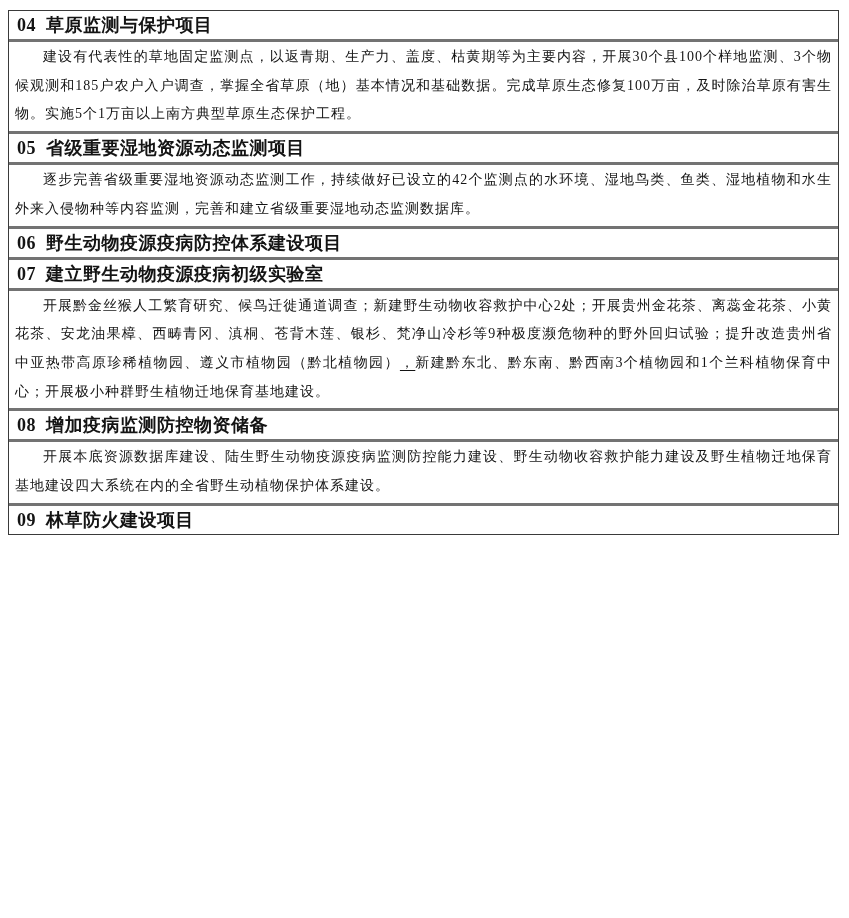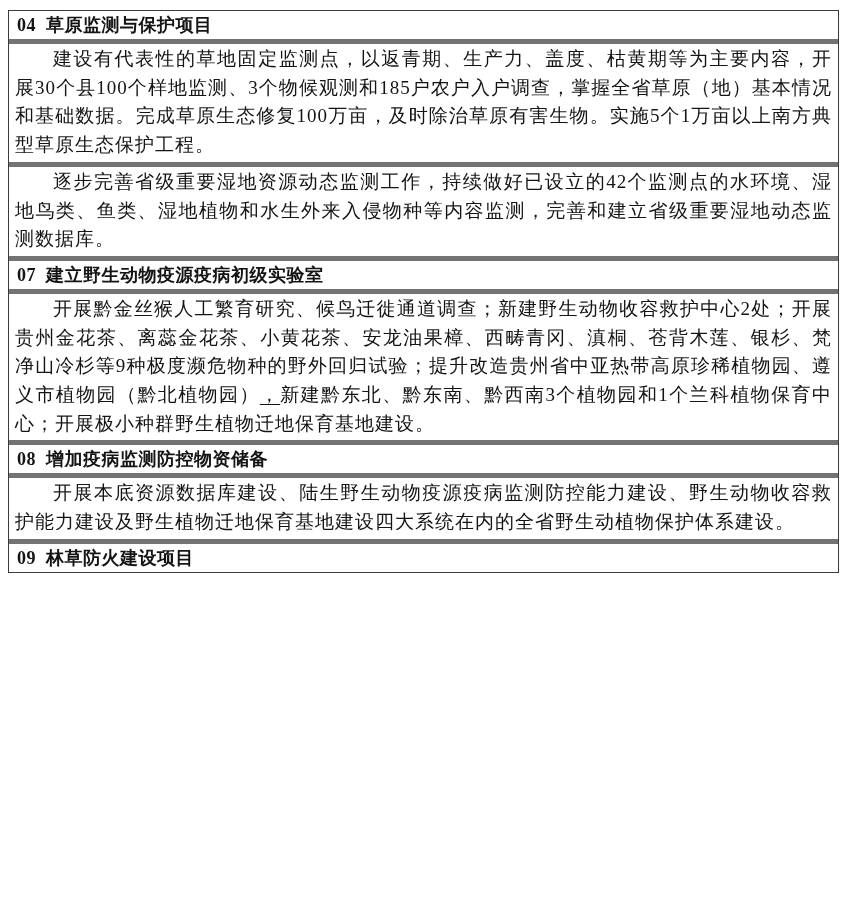--- a/index.html
+++ b/index.html
@@ -15,41 +15,41 @@
   .doc-table {
     position: absolute;
     left: 8px;
     top: 10px;
     width: 831px;
     border: 1px solid #3a3a3a;
     background: #ffffff;
     box-sizing: border-box;
   }
   .row {
-    border-bottom: 5px solid #737373;
+    border-bottom: 3px solid #737373;
     box-sizing: border-box;
   }
   .row:last-child {
     border-bottom: none;
   }
   .header-row {
     font-weight: bold;
     font-size: 18px;
     line-height: 20px;
     padding: 4px 8px 4px 8px;
     letter-spacing: 0.5px;
     white-space: nowrap;
     overflow: hidden;
   }
   .header-row .sec-num {
     margin-right: 10px;
     font-family: "Liberation Serif", "DejaVu Serif", serif;
   }
   .body-row {
-    font-size: 19px;
+    font-size: 14px;
     line-height: 28.7px;
     letter-spacing: 1px;
     padding: 1px 6px 2px 6px;
     text-align: justify;
   }
   .body-row p {
     margin: 0;
     text-indent: 2em;
   }
   .u {
@@ -58,23 +58,25 @@
   }
 </style>
 </head>
 <body>
 
 <div class="doc-table">
     <div class="row header-row"><span class="sec-num">04</span><span class="sec-title">草原监测与保护项目</span></div>
     <div class="row body-row">
       <p><span>建设有代表性的草地固定监测点，以返青期、生产力、盖度、枯黄期等为主要内容，开展30个县100个样地监测、3个物候观测和185户农户入户调查，掌握全省草原（地）基本情况和基础数据。完成草原生态修复100万亩，及时除治草原有害生物。实施5个1万亩以上南方典型草原生态保护工程。</span></p>
     </div>
+    <div class="row header-row"><span class="sec-num">05</span><span class="sec-title">省级重要湿地资源动态监测项目</span></div>
     <div class="row body-row">
       <p><span>逐步完善省级重要湿地资源动态监测工作，持续做好已设立的42个监测点的水环境、湿地鸟类、鱼类、湿地植物和水生外来入侵物种等内容监测，完善和建立省级重要湿地动态监测数据库。</span></p>
     </div>
+    <div class="row header-row"><span class="sec-num">06</span><span class="sec-title">野生动物疫源疫病防控体系建设项目</span></div>
     <div class="row header-row"><span class="sec-num">07</span><span class="sec-title">建立野生动物疫源疫病初级实验室</span></div>
     <div class="row body-row">
       <p><span>开展黔金丝猴人工繁育研究、候鸟迁徙通道调查；新建野生动物收容救护中心2处；开展贵州金花茶、离蕊金花茶、小黄花茶、安龙油果樟、西畴青冈、滇桐、苍背木莲、银杉、梵净山冷杉等9种极度濒危物种的野外回归试验；提升改造贵州省中亚热带高原珍稀植物园、遵义市植物园（黔北植物园）</span><span class="u">，</span><span>新建黔东北、黔东南、黔西南3个植物园和1个兰科植物保育中心；开展极小种群野生植物迁地保育基地建设。</span></p>
     </div>
     <div class="row header-row"><span class="sec-num">08</span><span class="sec-title">增加疫病监测防控物资储备</span></div>
     <div class="row body-row">
       <p><span>开展本底资源数据库建设、陆生野生动物疫源疫病监测防控能力建设、野生动物收容救护能力建设及野生植物迁地保育基地建设四大系统在内的全省野生动植物保护体系建设。</span></p>
     </div>
     <div class="row header-row"><span class="sec-num">09</span><span class="sec-title">林草防火建设项目</span></div>
   </div>

